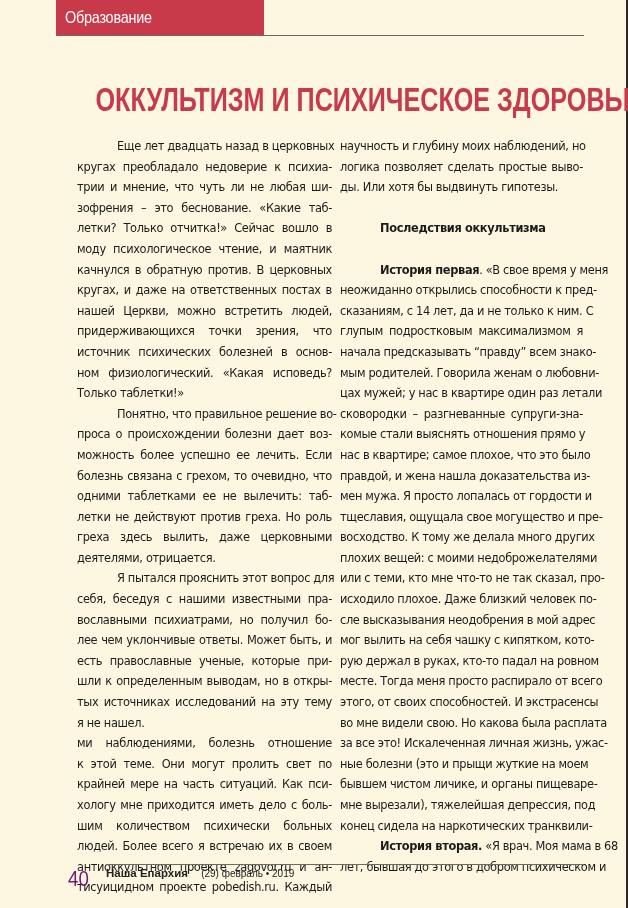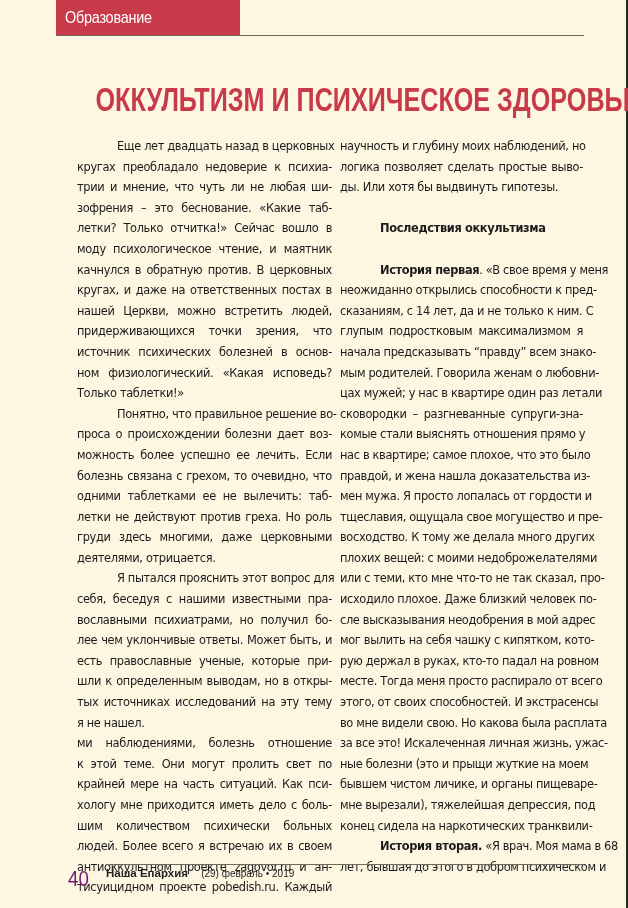--- a/index.html
+++ b/index.html
@@ -8,21 +8,21 @@
     background: #fdf6e1;
     font-family: "DejaVu Sans", sans-serif;
     position: relative;
     color: #1a1a1a;
   }
   .right-edge {
     position: absolute; top: 0; right: 0; width: 2px; height: 908px;
     background: #2a2a2a;
   }
   .section-tab {
-    position: absolute; left: 56px; top: 0; width: 184px; height: 35px;
+    position: absolute; left: 56px; top: 0; width: 208px; height: 35px;
     background: #c8394a;
     color: #fff;
     font-family: "Liberation Sans", sans-serif;
     font-size: 17px;
     line-height: 35px;
     padding-left: 9px;
     box-sizing: border-box;
     letter-spacing: -0.3px;
     transform-origin: left center;
   }
@@ -111,21 +111,21 @@
       <div class="line">ном физиологический. «Какая исповедь?</div>
       <div class="line last">Только таблетки!»</div>
     </div>
   <div>
       <div class="line indent">Понятно, что правильное решение во-</div>
       <div class="line">проса о происхождении болезни дает воз-</div>
       <div class="line">можность более успешно ее лечить. Если</div>
       <div class="line">болезнь связана с грехом, то очевидно, что</div>
       <div class="line">одними таблетками ее не вылечить: таб-</div>
       <div class="line">летки не действуют против греха. Но роль</div>
-      <div class="line">груди здесь многими, даже церковными</div>
+      <div class="line">греха здесь вылить, даже церковными</div>
       <div class="line last">деятелями, отрицается.</div>
     </div>
   <div>
       <div class="line indent">Я пытался прояснить этот вопрос для</div>
       <div class="line">себя, беседуя с нашими известными пра-</div>
       <div class="line">вославными психиатрами, но получил бо-</div>
       <div class="line">лее чем уклончивые ответы. Может быть, и</div>
       <div class="line">есть православные ученые, которые при-</div>
       <div class="line">шли к определенным выводам, но в откры-</div>
       <div class="line">тых источниках исследований на эту тему</div>

